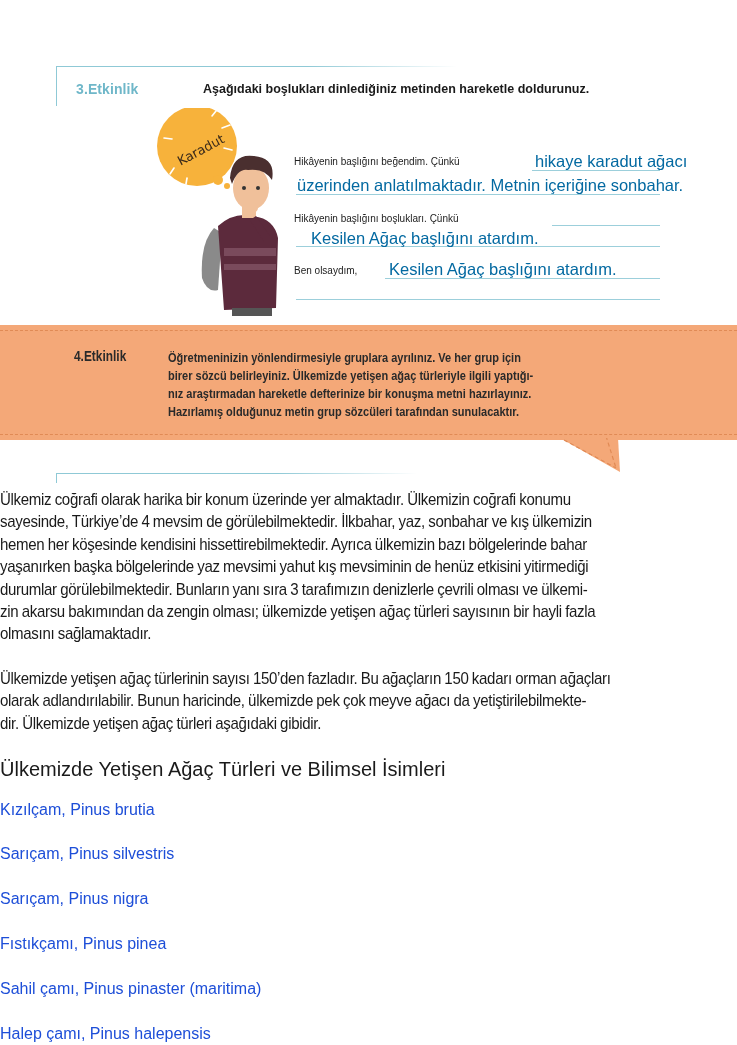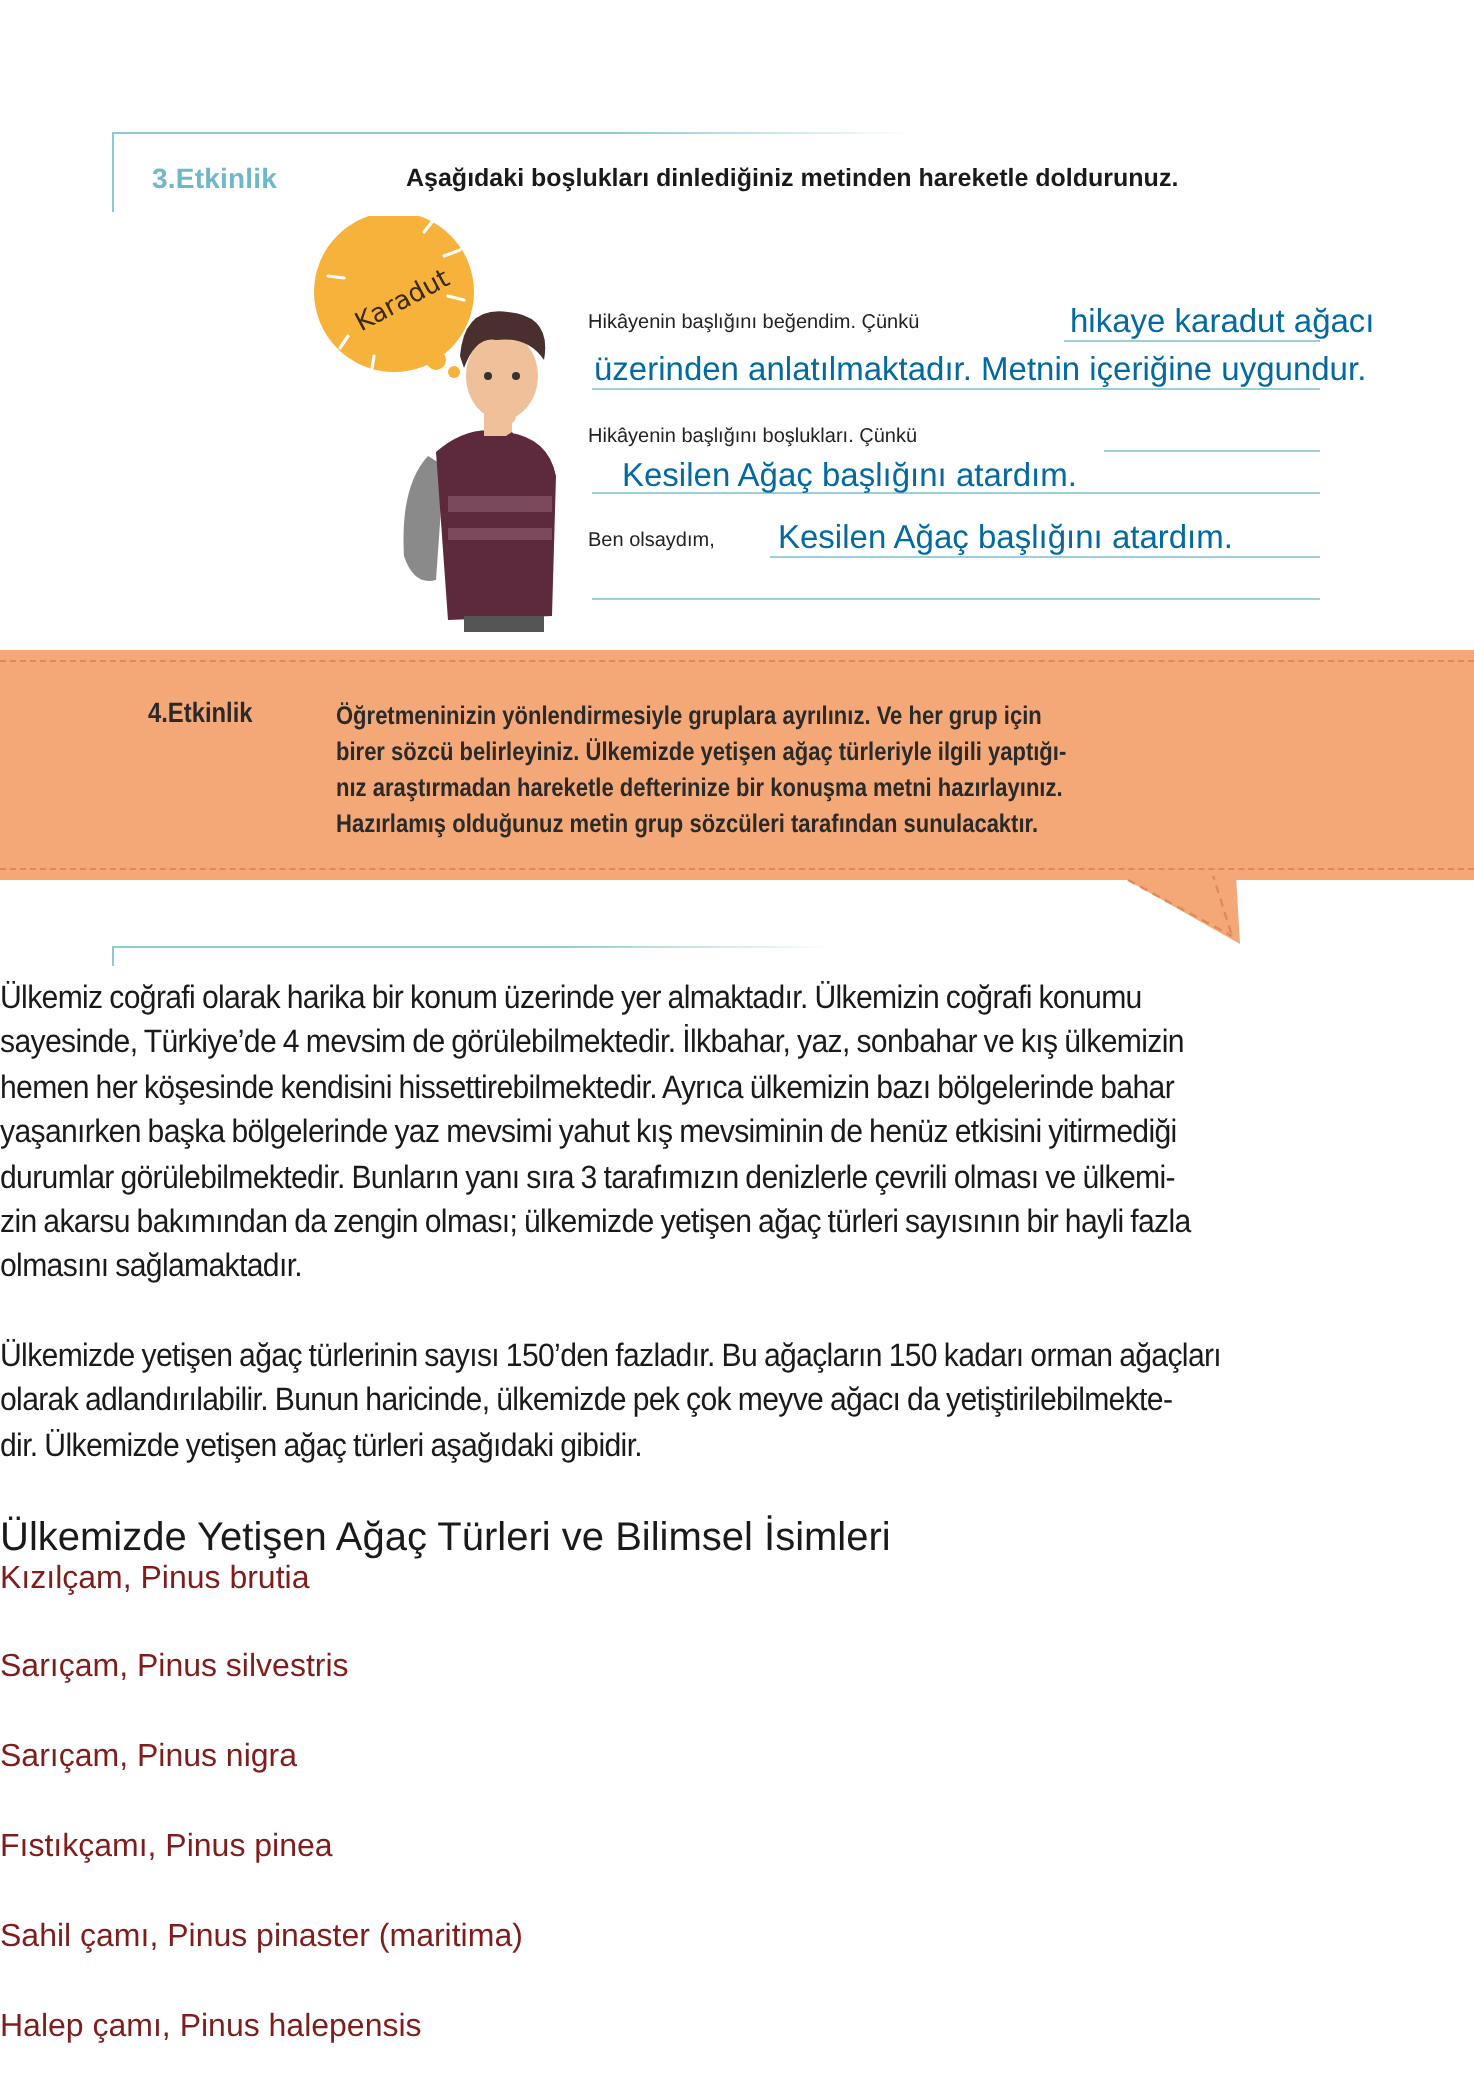--- a/index.html
+++ b/index.html
@@ -70,21 +70,21 @@
 
   
   .body-para {
     position: absolute; left: 0; width: 737px; font-size: 16.2px; line-height: 22.4px;
     color: #1a1a1a; letter-spacing: -0.35px; word-spacing: -0.5px;
     transform: scaleX(0.93); transform-origin: left top; width: 792px;
   }
   .p1 { top: 488px; }
   .p2 { top: 667px; }
   .list-heading { position: absolute; left: 0; top: 758px; font-size: 20px; color: #1a1a1a; }
-  .tree-item { position: absolute; left: 0; font-size: 16px; color: #7f1d1d; }
+  .tree-item { position: absolute; left: 0; font-size: 16px; color: #1d4ed8; margin-top: 20px; }
 </style>
 </head>
 <body>
 
 <div class="sec3-frame"></div>
 <div class="sec3-label">3.Etkinlik</div>
 <div class="sec3-instruction">Aşağıdaki boşlukları dinlediğiniz metinden hareketle doldurunuz.</div>
 
 <div class="bubble-wrap">
   <svg viewBox="0 0 150 210">
@@ -120,21 +120,21 @@
     <rect x="80" y="200" width="40" height="8" fill="#555"></rect>
   </svg>
 </div>
 
 <div class="answers">
 
   <div class="line-row" style="top:6px">Hikâyenin başlığını beğendim. Çünkü</div>
   <div class="rule" style="left:238px; top:20px; width:128px"></div>
   <div class="handwritten" style="left:241px; top:2px">hikaye karadut ağacı</div>
   <div class="rule" style="left:2px; top:44px; width:364px"></div>
-  <div class="handwritten" style="left:3px; top:26px">üzerinden anlatılmaktadır. Metnin içeriğine uygundur.</div>
+  <div class="handwritten" style="left:3px; top:26px">üzerinden anlatılmaktadır. Metnin içeriğine sonbahar.</div>
 
   <div class="line-row" style="top:63px">Hikâyenin başlığını boşlukları. Çünkü</div>
   <div class="rule" style="left:258px; top:75px; width:108px"></div>
   <div class="rule" style="left:2px; top:96px; width:364px"></div>
   <div class="handwritten" style="left:17px; top:79px">Kesilen Ağaç başlığını atardım.</div>
 
   <div class="line-row" style="top:115px">Ben olsaydım,</div>
   <div class="rule" style="left:91px; top:128px; width:275px"></div>
   <div class="handwritten" style="left:95px; top:110px">Kesilen Ağaç başlığını atardım.</div>
   <div class="rule" style="left:2px; top:149px; width:364px"></div>

